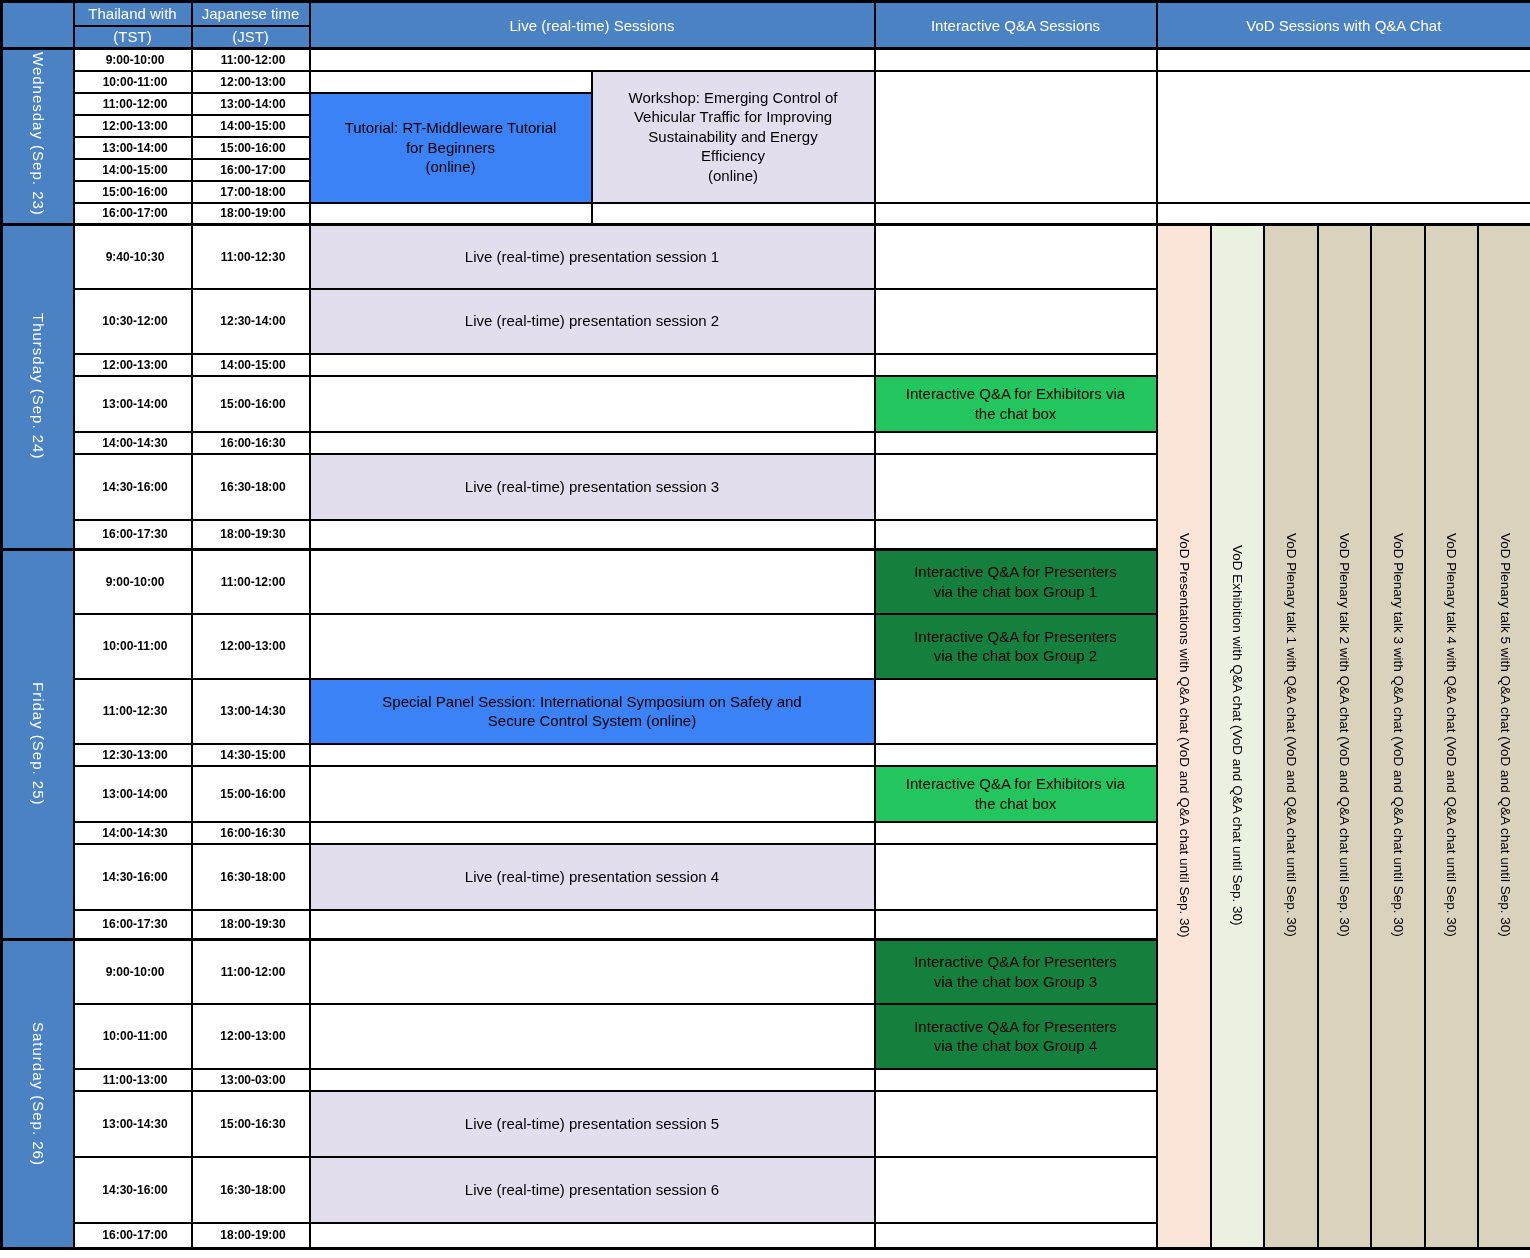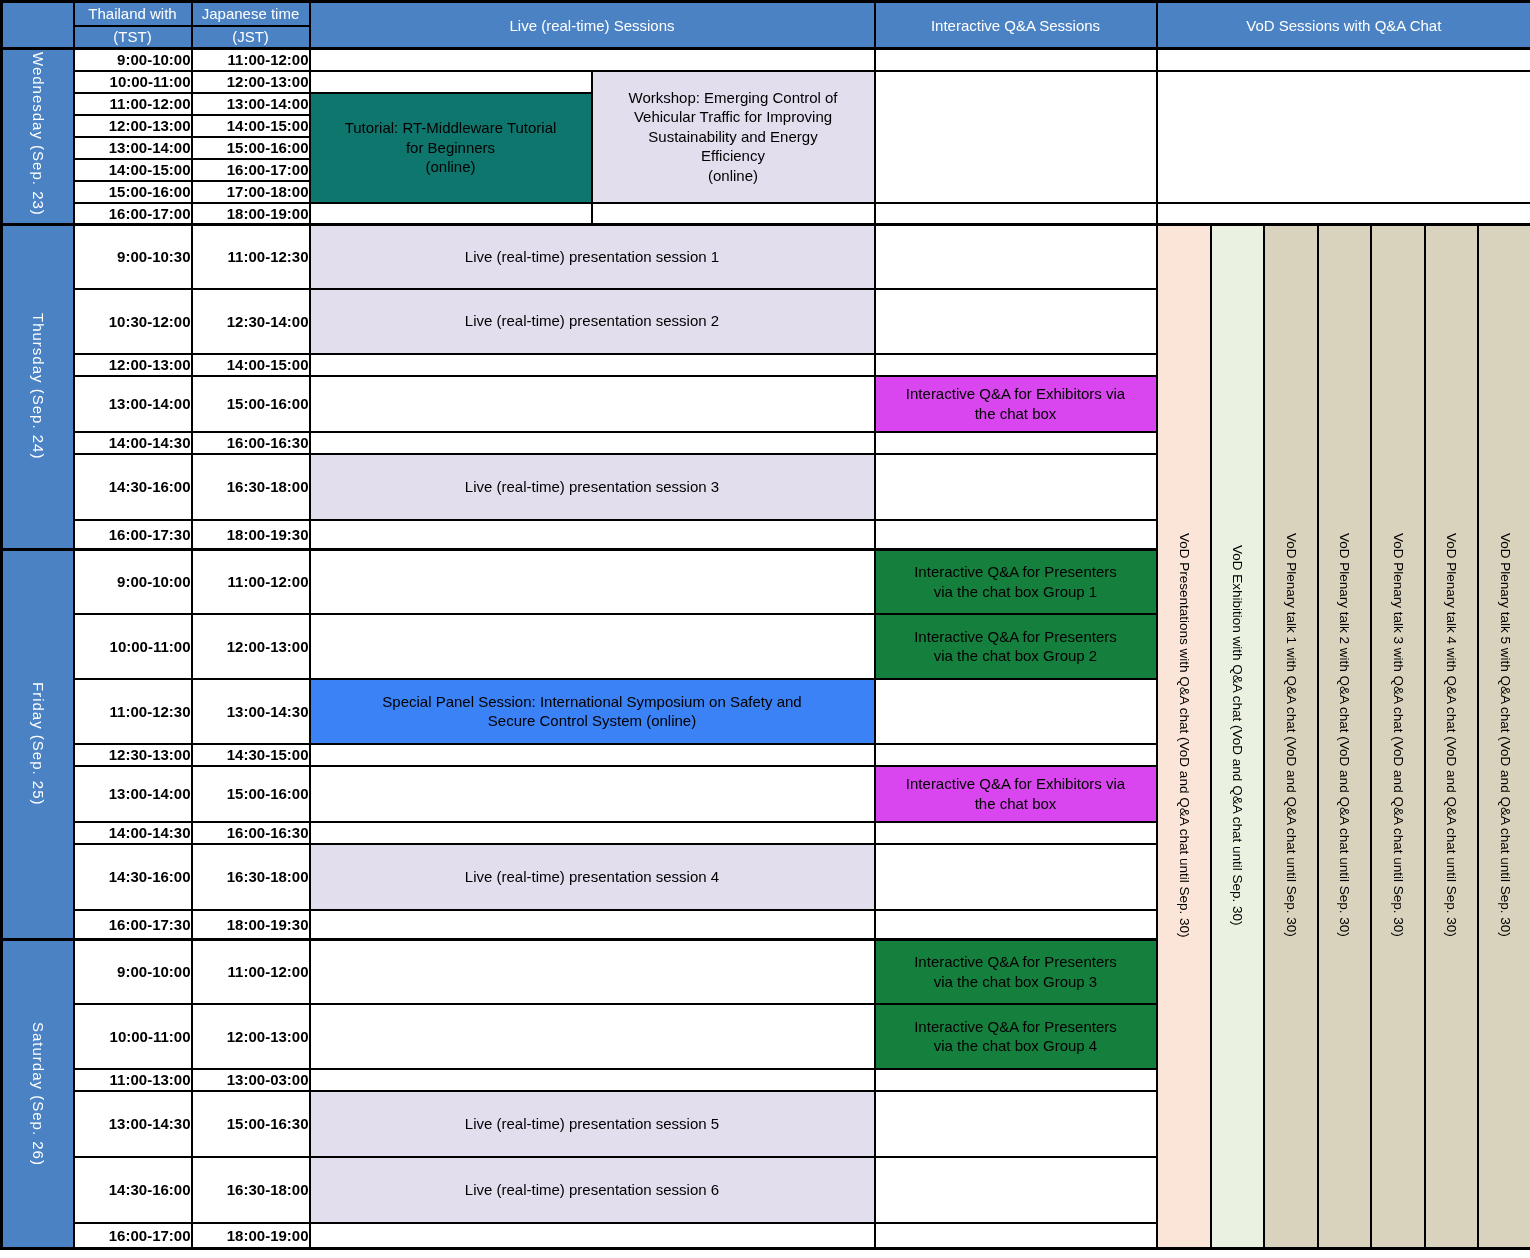--- a/index.html
+++ b/index.html
@@ -8,28 +8,28 @@
   td{border:2px solid #000;padding:0;font-size:15px;overflow:hidden;vertical-align:middle;}
   
   td.hblue{background:#4b82c4;color:#fff;text-align:center;font-size:15px;}
   td.corner{background:#4b82c4;}
   
   td.day{background:#4b82c4;color:#fff;text-align:center;vertical-align:middle;}
   td.day-top{vertical-align:top;}
   .vtext{writing-mode:vertical-rl;display:inline-block;white-space:nowrap;line-height:1.1;}
   td.day .vtext{letter-spacing:1px;padding-top:2px;}
   
-  td.t{font-weight:bold;text-align:right;padding-left:5px;white-space:nowrap;font-size:15px;}
+  td.t{font-weight:bold;text-align:center;padding-left:5px;white-space:nowrap;font-size:12px;}
   
   td.evt{text-align:center;white-space:pre-line;line-height:1.3;padding:2px 6px;}
-  .c-tut{background:#0f766e;margin-top:24px;}
+  .c-tut{background:#3b82f6;margin-top:24px;}
   .c-wksp{background:#e3deee;}
   .c-sess{background:#e2deed;}
   .c-panel{background:#3b82f6;}
-  .c-green{background:#d946ef;}
+  .c-green{background:#22c55e;}
   .c-peach{background:#15803d;}
   
   td.vod{text-align:center;vertical-align:middle;font-size:13.5px;}
   .vod-peach{background:#fbe5d8;}
   .vod-green{background:#eaf1e1;}
   .vod-tan{background:#d9d3bd;}
   
   tr.sect > td{border-top:3px solid #000;}
 </style>
 </head>
@@ -113,21 +113,21 @@
     <td class="t">16:00-17:00</td>
     <td class="t">18:00-19:00</td>
     <td></td>
     <td></td>
     <td></td>
     <td colspan="7"></td>
   </tr>
 
   <tr class="sect" style="height:64px">
     <td class="day" rowspan="7"><span class="vtext">Thursday (Sep. 24)</span></td>
-    <td class="t">9:00-10:30</td>
+    <td class="t">9:40-10:30</td>
     <td class="t">11:00-12:30</td>
     <td class="evt c-sess" colspan="2">Live (real-time) presentation session 1</td>
     <td></td>
     <td class="vod vod-peach" rowspan="21"><span class="vtext">VoD Presentations with Q&amp;A chat  (VoD and Q&amp;A chat until Sep. 30)</span></td>
     <td class="vod vod-green" rowspan="21"><span class="vtext">VoD Exhibition with Q&amp;A chat   (VoD and Q&amp;A chat until Sep. 30)</span></td>
     <td class="vod vod-tan" rowspan="21"><span class="vtext">VoD Plenary talk 1 with Q&amp;A chat  (VoD and Q&amp;A chat until Sep. 30)</span></td>
     <td class="vod vod-tan" rowspan="21"><span class="vtext">VoD Plenary talk 2 with Q&amp;A chat  (VoD and Q&amp;A chat until Sep. 30)</span></td>
     <td class="vod vod-tan" rowspan="21"><span class="vtext">VoD Plenary talk 3 with Q&amp;A chat  (VoD and Q&amp;A chat until Sep. 30)</span></td>
     <td class="vod vod-tan" rowspan="21"><span class="vtext">VoD Plenary talk 4 with Q&amp;A chat  (VoD and Q&amp;A chat until Sep. 30)</span></td>
     <td class="vod vod-tan" rowspan="21"><span class="vtext">VoD Plenary talk 5 with Q&amp;A chat  (VoD and Q&amp;A chat until Sep. 30)</span></td>

